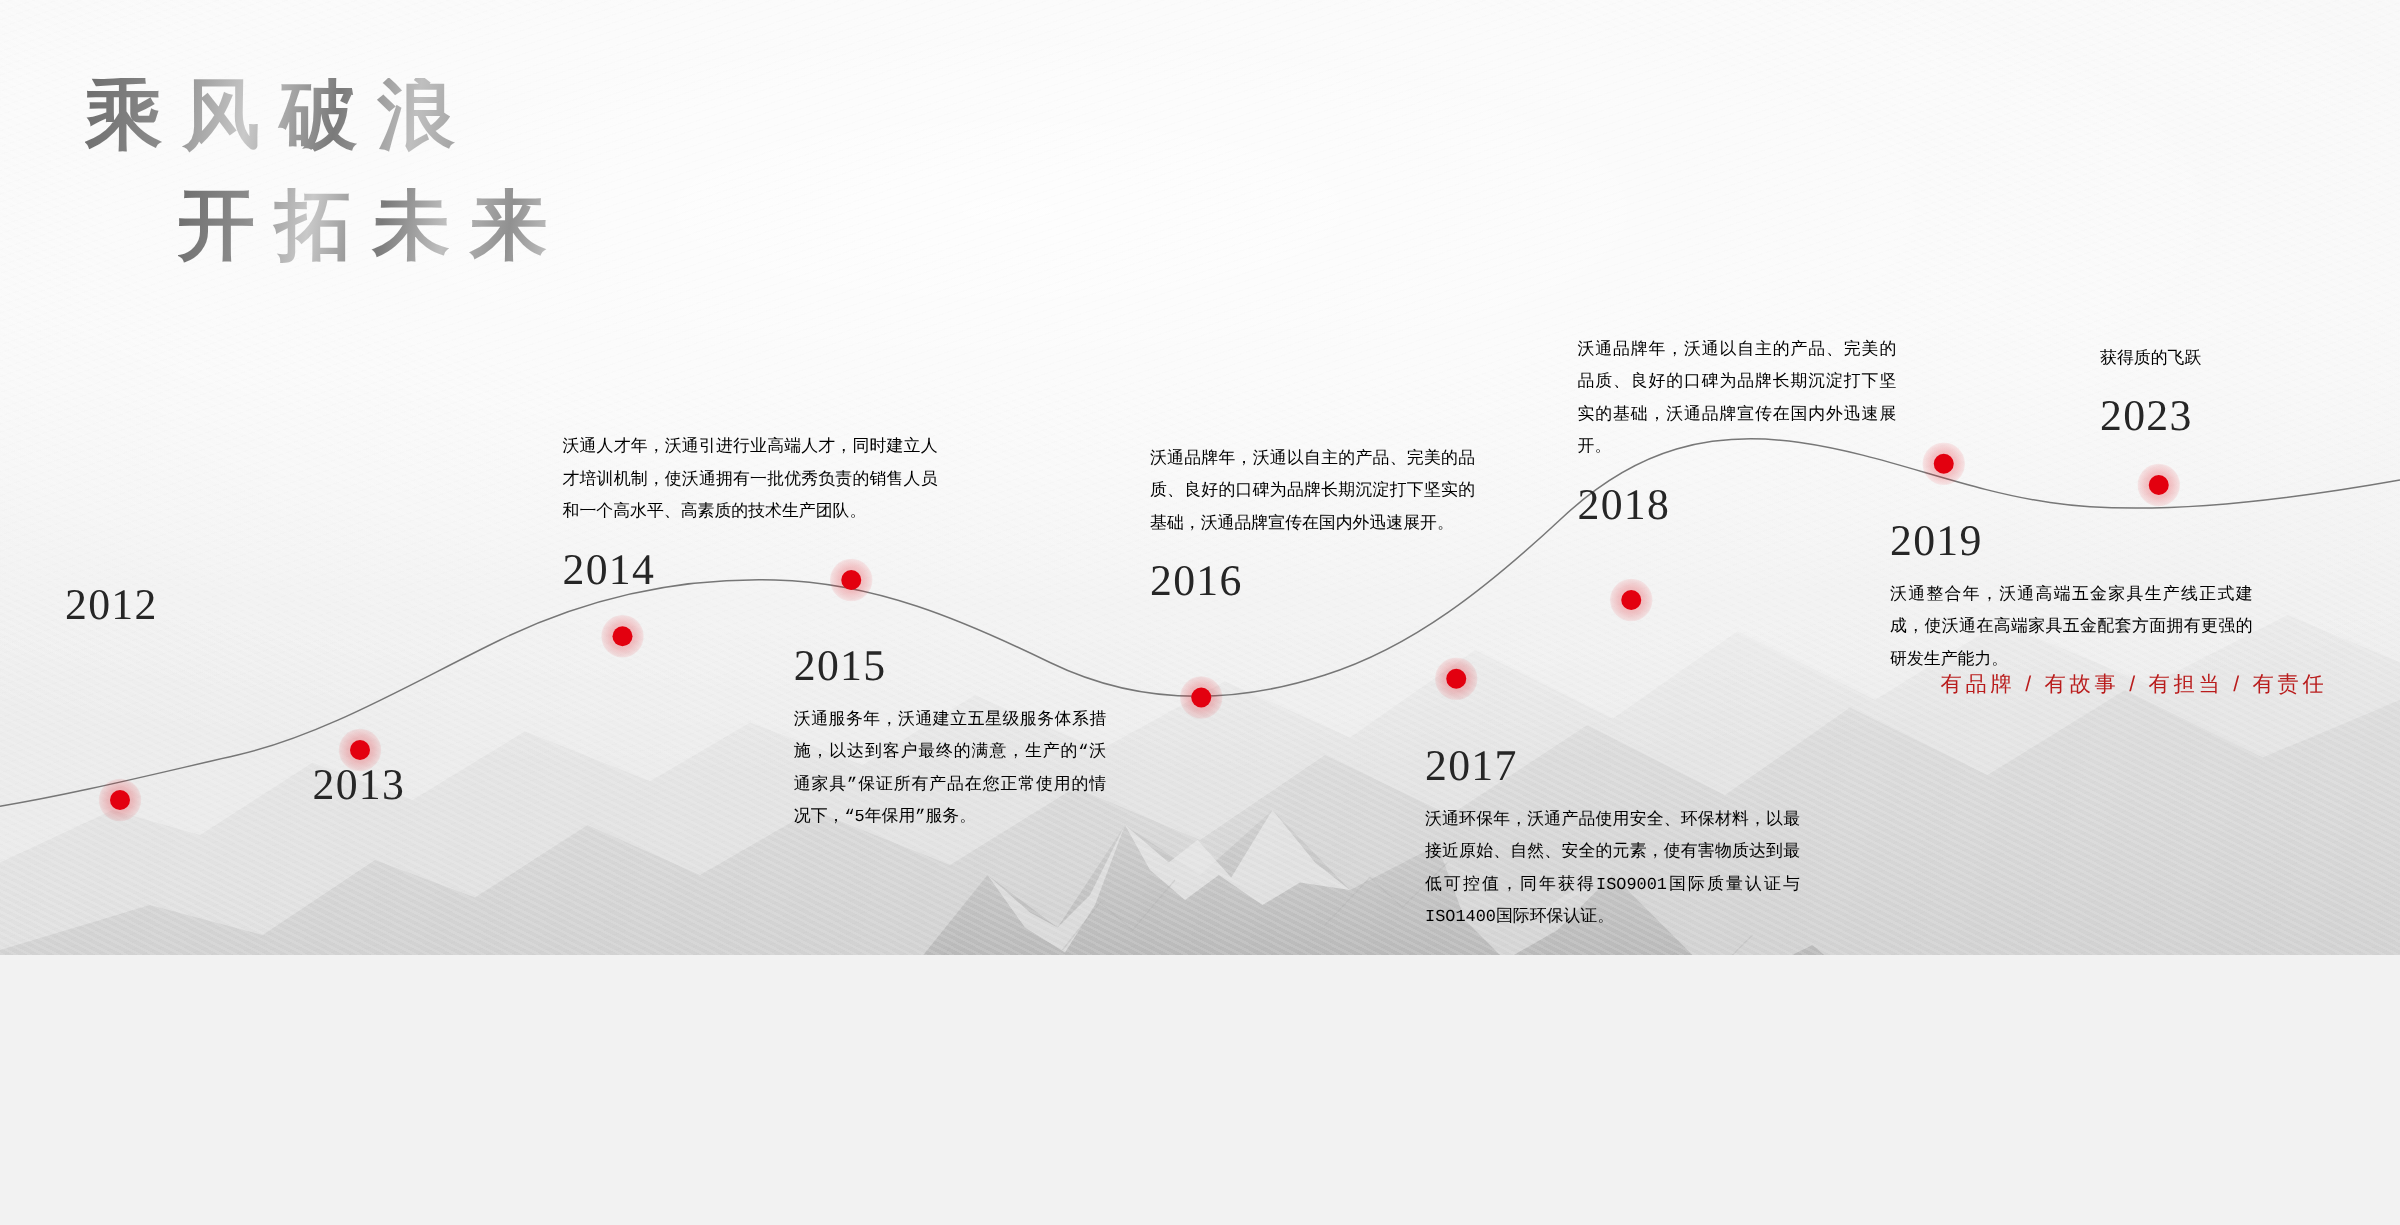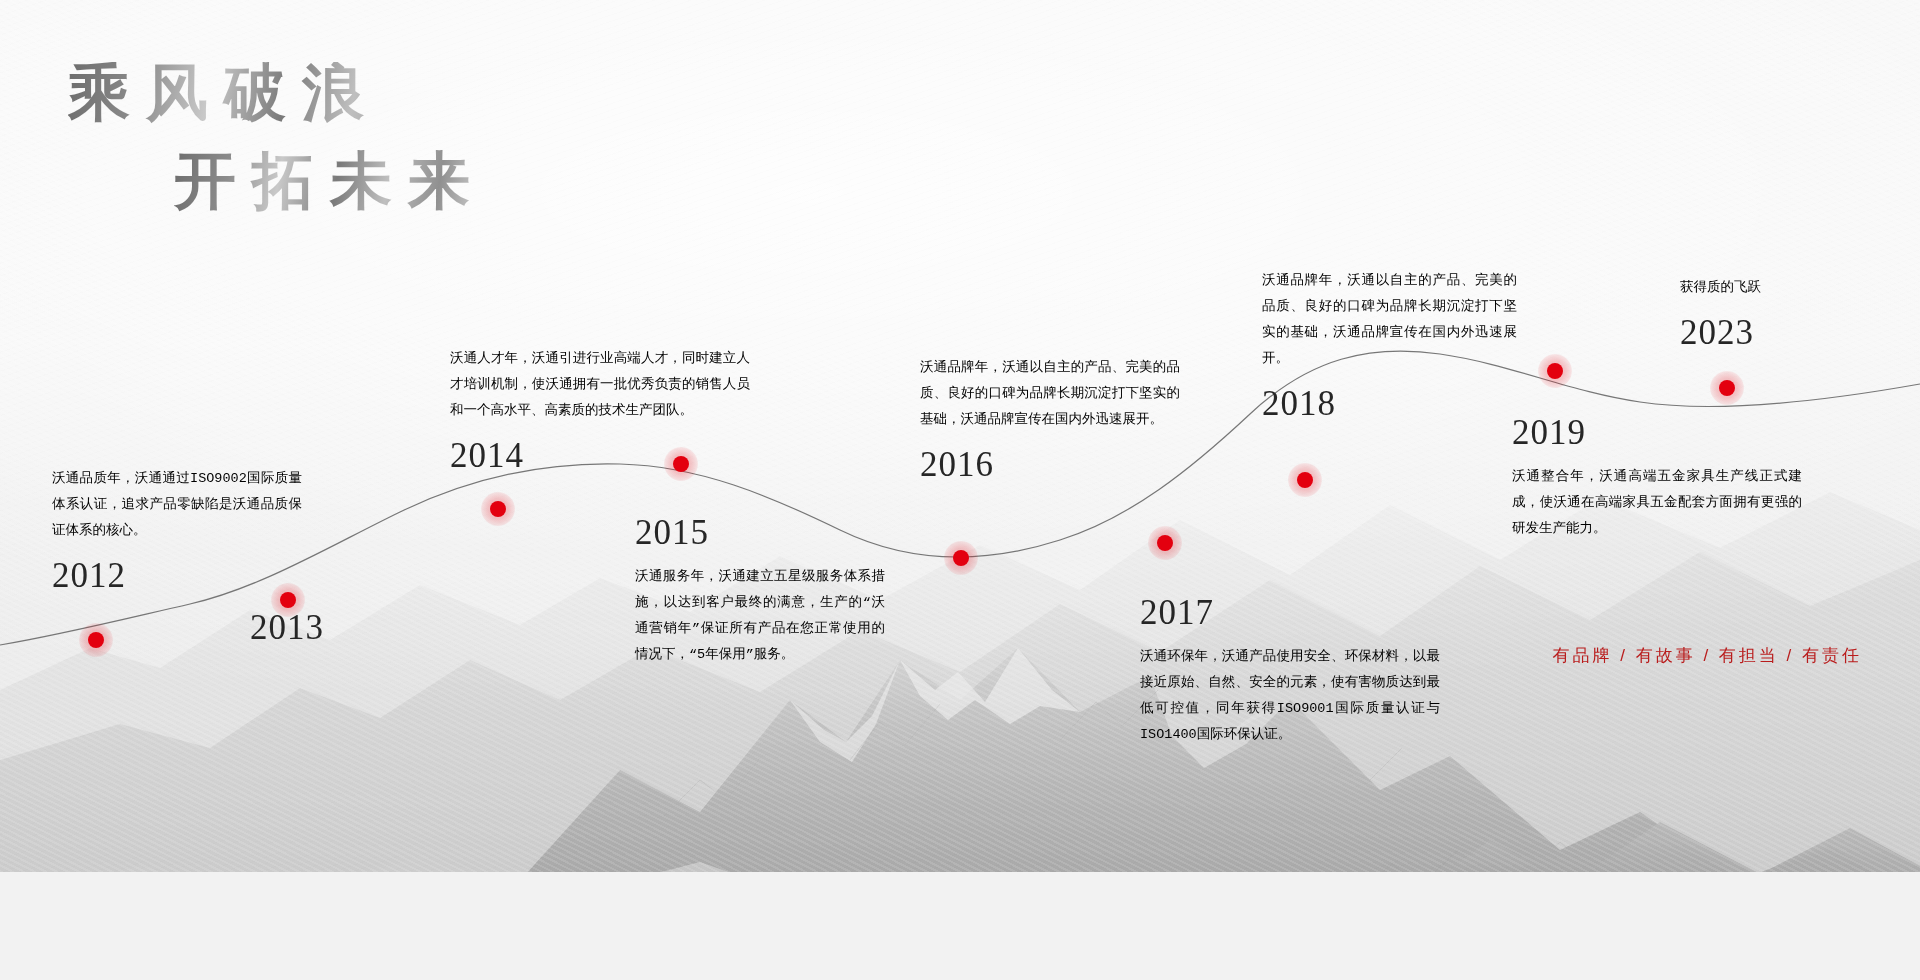--- a/index.html
+++ b/index.html
@@ -1,21 +1,21 @@
 <!DOCTYPE html>
 <html><head>
 <meta charset="utf-8">
 <style>
   html,body{margin:0;padding:0;}
   body{
     width:1920px;height:980px;overflow:hidden;
     font-family:"Liberation Sans","DejaVu Sans",sans-serif;
     background:#f2f2f2;position:relative;
   }
-  #stage{position:absolute;inset:0;width:1920px;height:872px;overflow:hidden;}
+  #stage{position:absolute;inset:0;width:1920px;height:764px;overflow:hidden;}
 
   
   .bg-sky{
     position:absolute;inset:0;
     background:linear-gradient(to bottom,#f7f7f7 0%,#f4f4f4 38%,#eeeeee 62%,#e9e9e9 100%);
   }
   .bg-mtn{position:absolute;left:0;top:0;width:1920px;height:980px;}
   .vignette{
     position:absolute;inset:0;
     background:radial-gradient(120% 80% at 42% 22%, rgba(255,255,255,.85) 0%, rgba(255,255,255,.35) 45%, rgba(255,255,255,0) 75%);
@@ -31,21 +31,21 @@
 
   
   .title-wrap{position:absolute;left:68px;top:62px;}
   .title-line{
     font-family:"Liberation Serif","DejaVu Serif",serif;
     font-size:62px;line-height:1.0;letter-spacing:16px;font-weight:700;
     background:linear-gradient(100deg,#6d6d6d 0%,#8c8c8c 18%,#c9c9c9 34%,#7a7a7a 52%,#bfbfbf 68%,#909090 84%,#d6d6d6 100%);
     -webkit-background-clip:text;background-clip:text;color:transparent;
     -webkit-text-fill-color:transparent;white-space:nowrap;
   }
-  .title-line.second{margin-top:26px;margin-left:106px;}
+  .title-line.second{margin-top:26px;margin-left:74px;}
 
   
   #curve{position:absolute;left:0;top:0;width:1920px;height:980px;pointer-events:none;}
 
   .node{position:absolute;width:0;height:0;}
   .dot-halo{
     position:absolute;left:-17px;top:-17px;width:34px;height:34px;border-radius:50%;
     background:radial-gradient(circle,rgba(228,10,22,.30) 0%,rgba(228,10,22,.22) 42%,rgba(228,10,22,.10) 66%,rgba(228,10,22,0) 78%);
   }
   .dot-core{
@@ -190,36 +190,35 @@
   <div class="node" style="left:1555px;top:371px;">
     <div class="dot-halo"></div>
     <div class="dot-core"></div>
   </div>
   <div class="node" style="left:1727px;top:388px;">
     <div class="dot-halo"></div>
     <div class="dot-core"></div>
   </div>
 
   <div class="entry above" style="left:52px;top:466px;width:250px;">
-    <div class="desc">沃通品质年，沃通通过ISO9002国际质量体系认证，追求产品零缺陷是沃通品质保证体系的核心。</div>
     <div class="year">2012</div>
   </div>
 
   <div class="entry below" style="left:250px;top:610px;width:250px;">
     <div class="year">2013</div>
   </div>
 
   <div class="entry above" style="left:450px;top:325px;width:300px;margin-top:21px;">
     <div class="desc">沃通人才年，沃通引进行业高端人才，同时建立人才培训机制，使沃通拥有一批优秀负责的销售人员和一个高水平、高素质的技术生产团队。</div>
     <div class="year">2014</div>
   </div>
 
   <div class="entry below" style="left:635px;top:515px;width:250px;">
     <div class="year">2015</div>
-    <div class="desc">沃通服务年，沃通建立五星级服务体系措施，以达到客户最终的满意，生产的“沃通营销年”保证所有产品在您正常使用的情况下，“5年保用”服务。</div>
+    <div class="desc">沃通服务年，沃通建立五星级服务体系措施，以达到客户最终的满意，生产的“沃通家具”保证所有产品在您正常使用的情况下，“5年保用”服务。</div>
   </div>
 
   <div class="entry above" style="left:920px;top:355px;width:260px;">
     <div class="desc">沃通品牌年，沃通以自主的产品、完美的品质、良好的口碑为品牌长期沉淀打下坚实的基础，沃通品牌宣传在国内外迅速展开。</div>
     <div class="year">2016</div>
   </div>
 
   <div class="entry below" style="left:1140px;top:595px;width:300px;">
     <div class="year">2017</div>
     <div class="desc">沃通环保年，沃通产品使用安全、环保材料，以最接近原始、自然、安全的元素，使有害物质达到最低可控值，同年获得ISO9001国际质量认证与ISO1400国际环保认证。</div>

